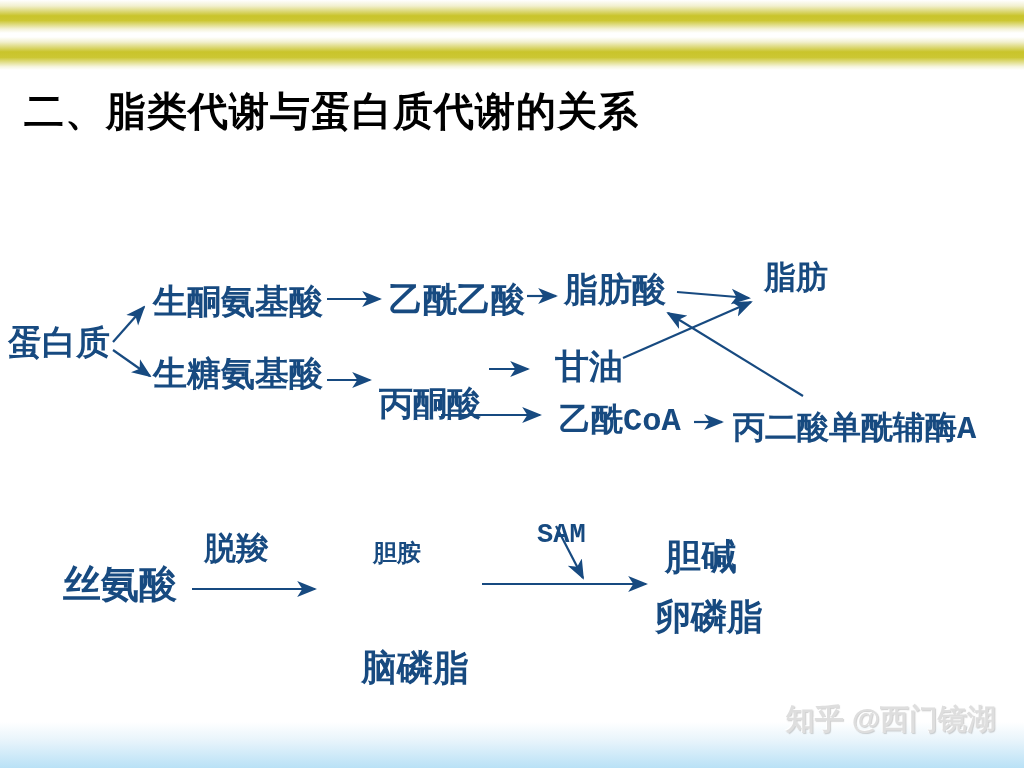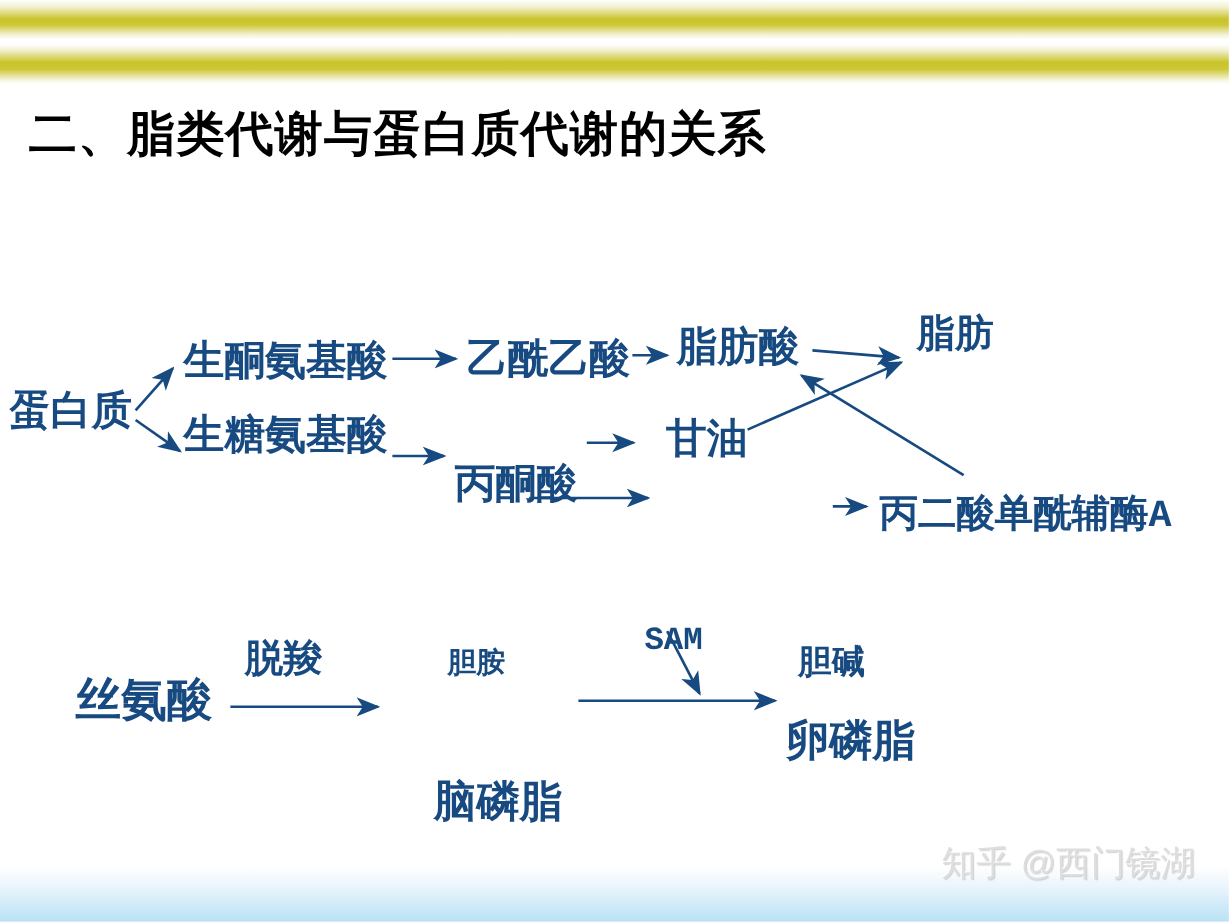--- a/index.html
+++ b/index.html
@@ -46,21 +46,21 @@
     white-space:nowrap;line-height:1.1;font-family:Liberation Mono, monospace;
   }
   .arrows{
     position:absolute;left:0;top:0;width:1024px;height:768px;
     pointer-events:none;
   }
   .arrows line{stroke:var(--diagram-text);stroke-width:2.2;}
   .arrowhead-shape{fill:var(--diagram-text);}
   .watermark{
     position:absolute;right:28px;top:700px;
-    font-size:29px;font-weight:normal;
+    font-size:29px;font-weight:bold;
     color:var(--watermark-gray);
     text-shadow:-1px -1px 0 rgba(255,255,255,0.9),1px 1px 1px rgba(150,150,150,0.45);
     white-space:nowrap;
   }
 </style>
 </head>
 <body>
 
 <div class="slide">
 
@@ -68,31 +68,32 @@
   <div class="topbar bar2"></div>
   <div class="bottombar"></div>
 
   <h1 class="title">二、脂类代谢与蛋白质代谢的关系</h1>
 
   <p class="node" style="left:8px;top:327px;font-size:34px;">蛋白质</p>
   <p class="node" style="left:153px;top:286px;font-size:34px;">生酮氨基酸</p>
   <p class="node" style="left:389px;top:284px;font-size:34px;">乙酰乙酸</p>
   <p class="node" style="left:564px;top:274px;font-size:34px;">脂肪酸</p>
   <p class="node" style="left:764px;top:262px;font-size:32px;">脂肪</p>
-  <p class="node" style="left:153px;top:347px;font-size:34px;text-align:right;">生糖氨基酸</p>
+  <p class="node" style="left:153px;top:358px;font-size:34px;text-align:right;">生糖氨基酸</p>
   <p class="node" style="left:379px;top:356px;font-size:34px;margin-top:32px;">丙酮酸</p>
   <p class="node" style="left:555px;top:351px;font-size:34px;">甘油</p>
+  <p class="node" style="left:559px;top:404px;font-size:32px;">乙酰CoA</p>
   <p class="node" style="left:63px;top:566px;font-size:38px;">丝氨酸</p>
 
   <p class="node" style="left:733px;top:412px;font-size:32px;">丙二酸单酰辅酶A</p>
   <p class="node" style="left:204px;top:533px;font-size:32px;">脱羧</p>
   <p class="node" style="left:373px;top:542px;font-size:24px;">胆胺</p>
   <p class="node" style="left:361px;top:603px;font-size:36px;margin-top:48px;">脑磷脂</p>
   <p class="node" style="left:537px;top:494px;font-size:27px;margin-top:27px;">SAM</p>
-  <p class="node" style="left:665px;top:540px;font-size:28px;">胆碱</p>
+  <p class="node" style="left:665px;top:540px;font-size:36px;">胆碱</p>
   <p class="node" style="left:655px;top:600px;font-size:36px;">卵磷脂</p>
 
   <svg class="arrows" viewBox="0 0 1024 768" aria-hidden="true">
     <defs>
       <marker id="ah" viewBox="0 0 10 8" refX="9" refY="4" markerWidth="9" markerHeight="8" orient="auto">
         <path class="arrowhead-shape" d="M0,0 L10,4 L0,8 L2.6,4 Z"></path>
       </marker>
     </defs>
     <line x1="113" y1="342" x2="144" y2="307" marker-end="url(#ah)"></line>
     <line x1="113" y1="350" x2="150" y2="376" marker-end="url(#ah)"></line>

